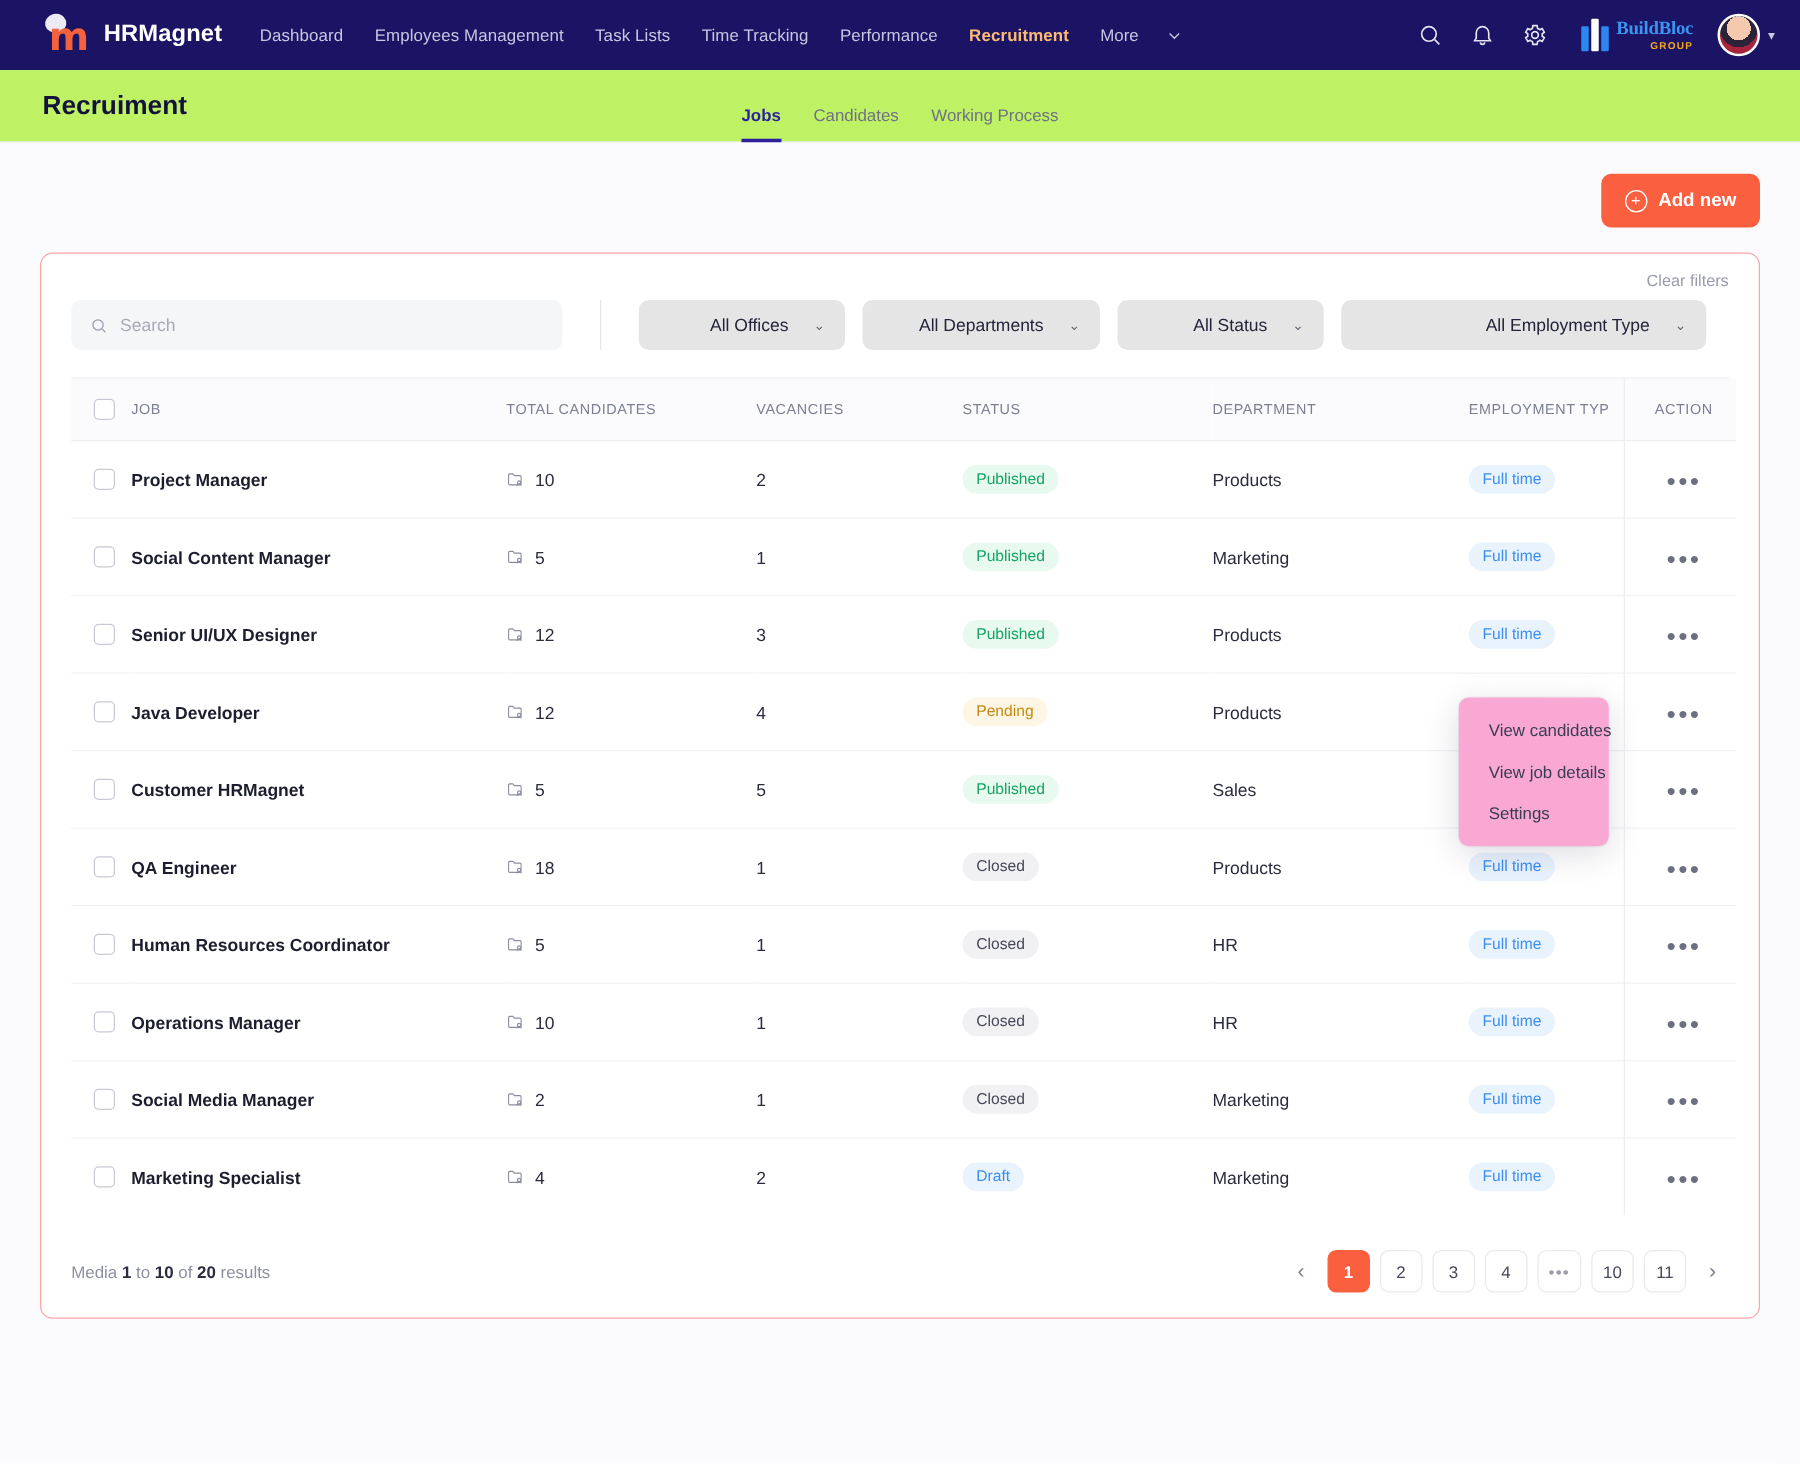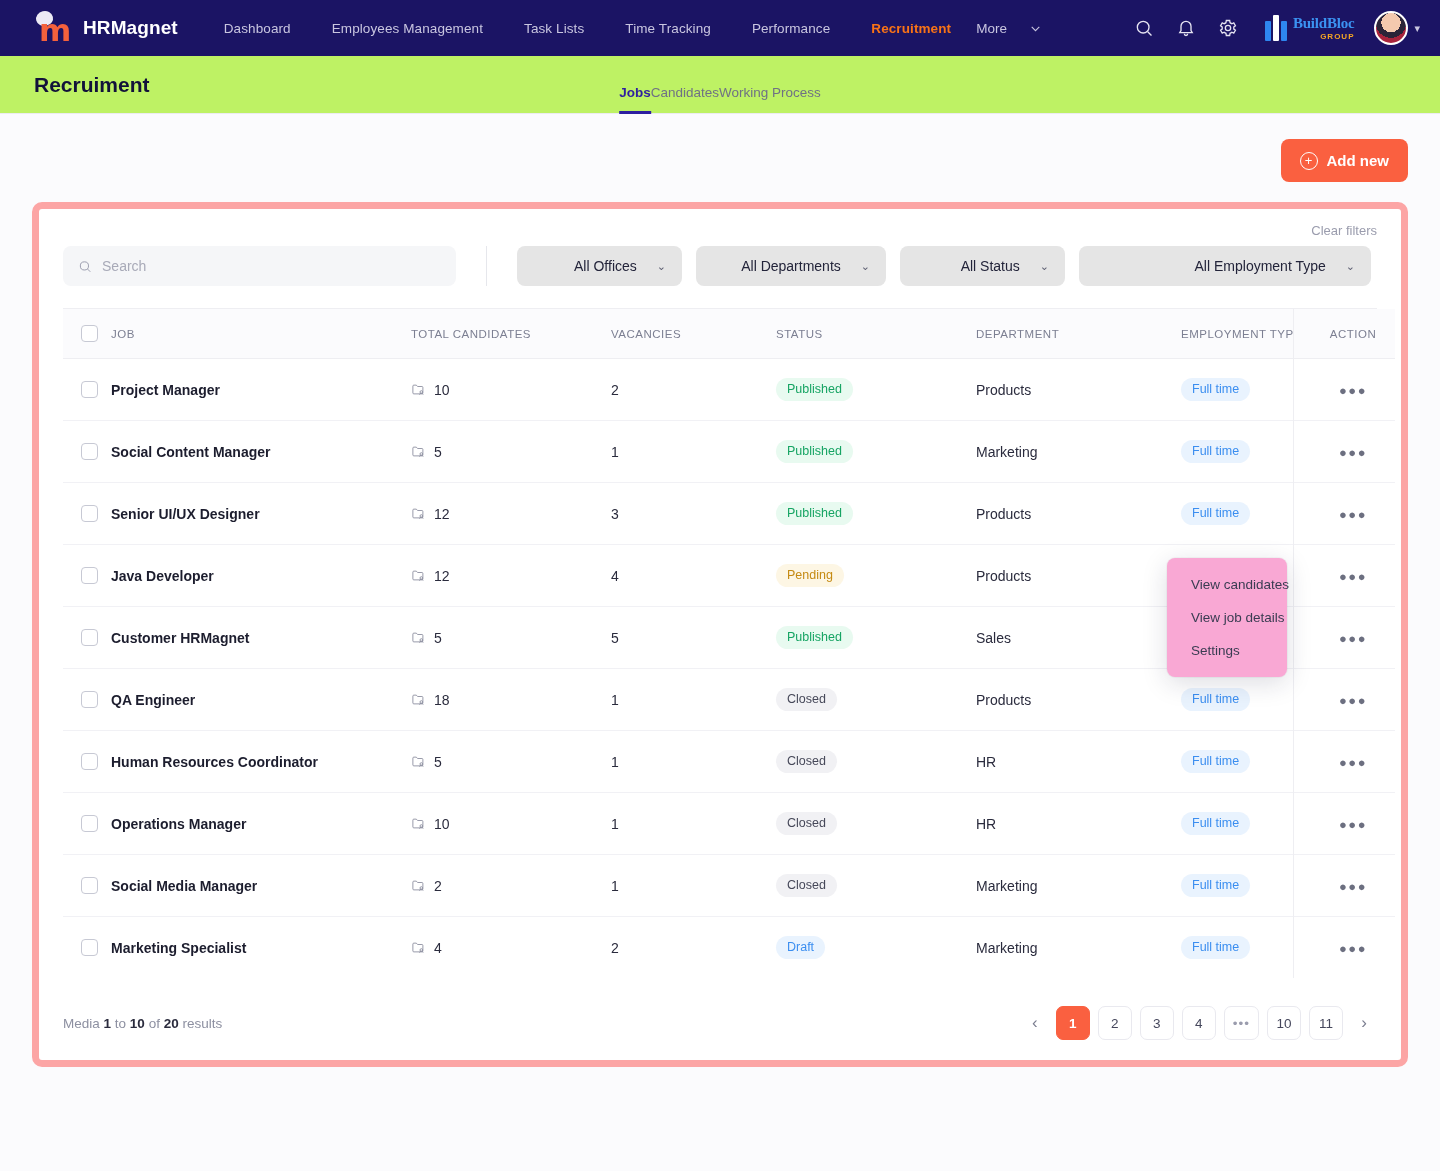--- a/index.html
+++ b/index.html
@@ -31,23 +31,23 @@
     position: absolute; left: 5px; top: 5px;
     font-family: "DejaVu Sans", sans-serif;
     font-size: 31px; font-weight: 700; line-height: 28px;
     color: #f4613c; letter-spacing: -1px;
   }
   .brand-text { color: #ffffff; font-size: 19px; font-weight: 700; letter-spacing: .1px; }
 
   .nav-links { display: flex; align-items: center; gap: 25px; }
   .nav-link {
     color: #c9c6e0; font-size: 13.5px; white-space: nowrap;
-    cursor: pointer; letter-spacing: .1px; margin-left: 16px;
-  }
-  .nav-link.active { color: #f97316; font-weight: 700; text-align: center; }
+    cursor: pointer; letter-spacing: .1px;
+  }
+  .nav-link.active { color: #fdba74; font-weight: 700; text-align: center; }
   .nav-more { display: flex; align-items: center; gap: 22px; color: #c9c6e0; font-size: 13.5px; cursor: pointer; }
 
   .nav-right { margin-left: auto; display: flex; align-items: center; gap: 20px; }
   .nav-icon { width: 22px; height: 22px; cursor: pointer; display: flex; align-items: center; justify-content: center; }
   .nav-icon svg { stroke: #e6e4f2; fill: none; stroke-width: 1.6; }
 
   .partner { display: flex; align-items: center; gap: 6px; margin-left: 6px; }
   .partner-bars { display: flex; align-items: flex-end; gap: 2px; }
   .partner-bars i { display: block; width: 6px; border-radius: 1px; }
   .partner-bars i:nth-child(1) { height: 20px; background: #2e86f0; }
@@ -64,21 +64,21 @@
     border: 2px solid #ffffff; overflow: hidden;
   }
   .caret { color: #c9c6e0; font-size: 11px; }
 
   
   .page-header {
     height: 58px; background: #bef264; border-bottom: 1px solid #ececf1;
     display: flex; align-items: center; padding: 0 34px; position: relative;
   }
   .page-title { font-size: 21px; font-weight: 700; color: #12123a; }
-  .tabs { position: absolute; left: 50%; transform: translateX(-50%); display: flex; height: 58px; align-items: flex-end; }
+  .tabs { position: absolute; left: 50%; transform: translateX(-50%); display: flex; gap: 26px; height: 58px; align-items: flex-end; }
   .tab {
     font-size: 13.5px; color: #6f7184; padding-bottom: 11px; cursor: pointer;
     border-bottom: 3px solid transparent;
   }
   .tab.active { color: #2e1fa0; font-weight: 700; border-bottom-color: #2e1fa0; }
 
   
   .content { background: #fbfbfd; height: 1057px; padding: 0 32px; position: relative; }
   .toolbar { display: flex; justify-content: flex-end; padding: 25px 0 20px; }
   .btn-add {
@@ -87,21 +87,21 @@
     height: 43px; padding: 0 19px; font-size: 15px; font-weight: 700;
     cursor: pointer; font-family: inherit;
   }
   .btn-add .plus {
     width: 18px; height: 18px; border: 1.6px solid #fff; border-radius: 50%;
     display: flex; align-items: center; justify-content: center; font-size: 13px;
     line-height: 1; font-weight: 400;
   }
 
   .card {
-    background: #ffffff; border: 7px solid #fca5a5; border-radius: 10px;
+    background: #ffffff; border: 1px solid #fca5a5; border-radius: 10px;
     padding: 0 24px 20px;
   }
 
   .clearfilters-row { display: flex; justify-content: flex-end; padding-top: 14px; }
   .clear-filters { color: #9a9cad; font-size: 13px; cursor: pointer; }
 
   .filters { display: flex; align-items: center; gap: 0; padding: 8px 0 22px; border-bottom: 1px solid #eeeef2; }
   .search-box {
     width: 393px; height: 40px; background: #f5f6f8; border-radius: 8px;
     display: flex; align-items: center; gap: 10px; padding: 0 15px;

